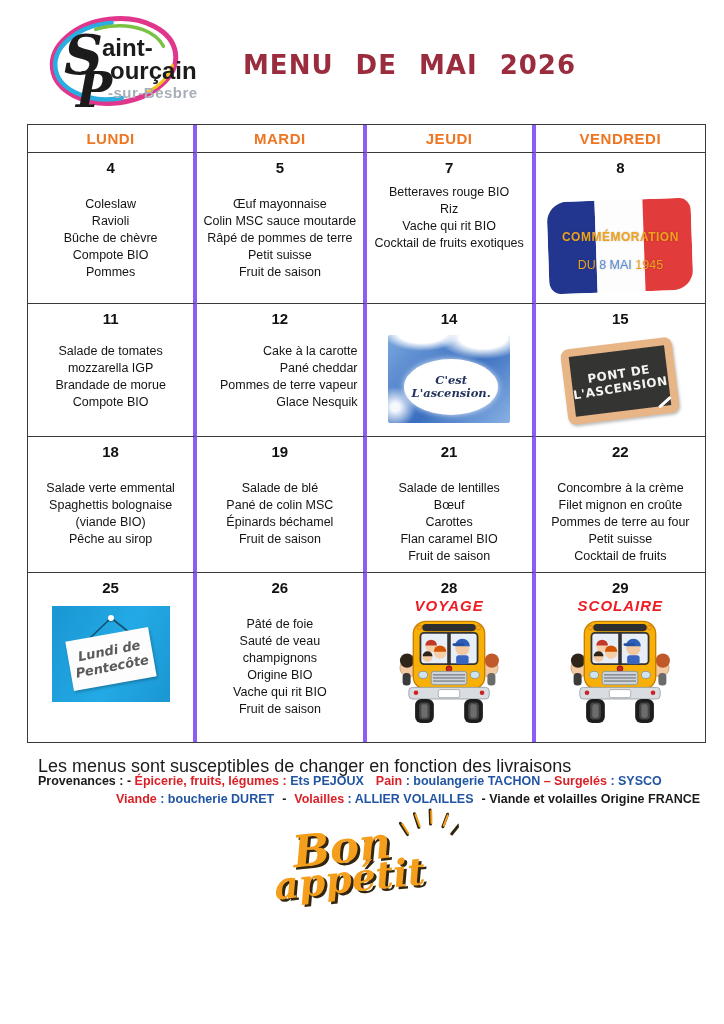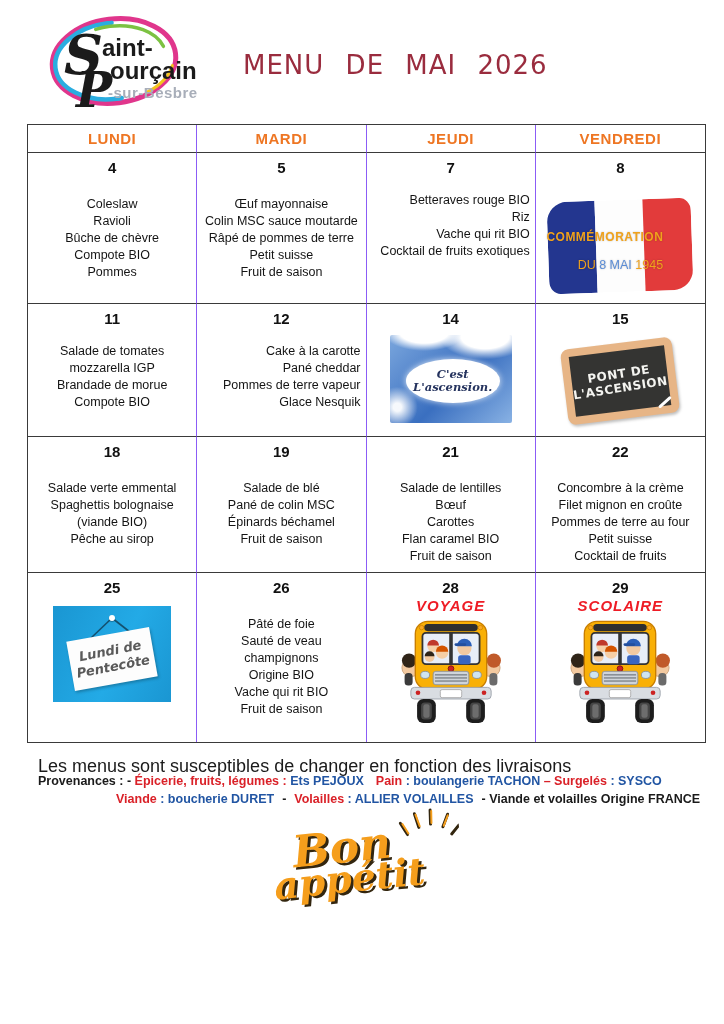--- a/index.html
+++ b/index.html
@@ -4,61 +4,61 @@
 <style>
   html,body{margin:0;padding:0;background:#e8e8e8;}
   .page{position:relative;width:724px;height:1024px;background:#ffffff;overflow:hidden;
         font-family:"Liberation Sans",sans-serif;color:#111;}
 
   
   .logo{position:absolute;left:26px;top:10px;width:185px;height:102px;}
   .logo-script{font-family:"DejaVu Serif",serif;font-style:italic;font-weight:bold;fill:#1b1b1b;}
   .logo-word{font-family:"Liberation Sans",sans-serif;font-weight:bold;fill:#1b1b1b;}
   .logo-sub{font-family:"Liberation Sans",sans-serif;font-weight:bold;fill:#a8aeb9;letter-spacing:.5px;}
-  .page-title{position:absolute;left:243px;top:50px;font-size:26px;font-weight:normal;
+  .page-title{position:absolute;left:243px;top:50px;font-size:26px;font-weight:bold;
         color:#9a2c3e;letter-spacing:1px;word-spacing:12px;font-family:"DejaVu Sans",sans-serif;}
 
   
   .calendar{position:absolute;left:27px;top:124px;width:677px;border:1px solid #3a3a3a;
         display:grid;grid-template-columns:repeat(4,1fr);
         grid-template-rows:28px 151px 133px 136px 169px;background:#fff;}
-  .calendar>div{box-sizing:border-box;border-right:1px solid #8b5cf6;border-bottom:1px solid #3a3a3a;min-width:0;}
+  .calendar>div{box-sizing:border-box;border-right:4px solid #8b5cf6;border-bottom:1px solid #3a3a3a;min-width:0;}
   .calendar>div:nth-child(4n){border-right:none;}
   .calendar>div:nth-last-child(-n+4){border-bottom:none;}
   .day-header{display:flex;align-items:center;justify-content:center;
         color:#ee7623;font-weight:bold;font-size:15px;letter-spacing:.5px;}
   .cell{text-align:center;padding:3px 5px;overflow:hidden;}
   .cell-date{font-size:15px;font-weight:bold;margin-top:3px;}
   .cell-items{margin-top:20px;font-size:12.5px;line-height:17px;color:#141414;}
   .img-cell{display:flex;flex-direction:column;align-items:center;}
   .event-label{font-size:15px;font-weight:bold;font-style:italic;color:#ee1c25;letter-spacing:1px;margin-top:1px;}
 
   
   .flag{position:relative;width:148px;height:100px;margin-top:20px;}
   .flag-bands{position:absolute;inset:4px 2px;display:flex;transform:rotate(-2deg);
         border-radius:14% 8% 14% 8% / 22% 14% 22% 14%;overflow:hidden;}
   .band{flex:1;}
   .band.b{background:#23368f;}
   .band.w{background:#fdfdfd;}
   .band.r{background:#e23b3b;}
   .flag-text1{position:absolute;left:0;right:0;top:34px;font-size:12px;font-weight:bold;
-        color:#f0a21c;letter-spacing:.5px;text-align:left;text-shadow:0 0 2px rgba(0,0,0,.25);}
+        color:#f0a21c;letter-spacing:.5px;text-align:center;text-shadow:0 0 2px rgba(0,0,0,.25);}
   .flag-text2{position:absolute;left:0;right:0;top:62px;font-size:12.5px;font-weight:normal;
         color:#f0a21c;text-align:center;text-shadow:0 0 2px rgba(0,0,0,.25);}
   .flag-text2 .fb{color:#5b8dd6;}
 
   
   .ascension{position:relative;width:122px;height:88px;margin-top:8px;border-radius:2px;
         background:
           radial-gradient(55px 26px at 28% -4%, #ffffff 45%, rgba(255,255,255,0) 75%),
           radial-gradient(60px 30px at 78% 2%, #ffffff 40%, rgba(255,255,255,0) 75%),
           radial-gradient(34px 34px at 6% 82%, rgba(255,255,255,.95) 12%, rgba(255,255,255,0) 60%),
           linear-gradient(135deg,#7aa6dd 0%,#3a6fc0 55%,#89b2e4 100%);
         overflow:hidden;}
-  .ascension-bubble{position:absolute;left:16px;right:12px;top:24px;height:44px;background:#fff;
+  .ascension-bubble{position:absolute;left:16px;right:12px;top:24px;height:56px;background:#fff;
         border-radius:50%;display:flex;flex-direction:column;align-items:center;justify-content:center;
         box-shadow:0 0 6px rgba(255,255,255,.8);}
   .ascension-bubble div{font-family:"DejaVu Serif",serif;font-style:italic;font-weight:bold;
         font-size:11.5px;line-height:13px;color:#25335e;}
 
   
   .chalkboard{position:relative;width:96px;height:60px;margin-top:16px;background:#343432;
         border:8px solid #e7b586;border-radius:8px;transform:rotate(-7deg);
         box-shadow:1px 2px 3px rgba(0,0,0,.25);display:flex;flex-direction:column;
         align-items:center;justify-content:center;}
@@ -194,21 +194,21 @@
       <div class="cell-items">
         <div>Œuf mayonnaise</div>
         <div>Colin MSC sauce moutarde</div>
         <div>Râpé de pommes de terre</div>
         <div>Petit suisse</div>
         <div>Fruit de saison</div>
       </div>
     </div>
     <div class="cell">
       <div class="cell-date">7</div>
-      <div class="cell-items" style="margin-top:16px;text-align:right;">
+      <div class="cell-items" style="margin-top:8px;">
         <div>Betteraves rouge BIO</div>
         <div>Riz</div>
         <div>Vache qui rit BIO</div>
         <div>Cocktail de fruits exotiques</div>
       </div>
     </div>
     <div class="cell img-cell">
       <div class="cell-date">8</div>
       <div class="flag">
         <div class="flag-bands">

